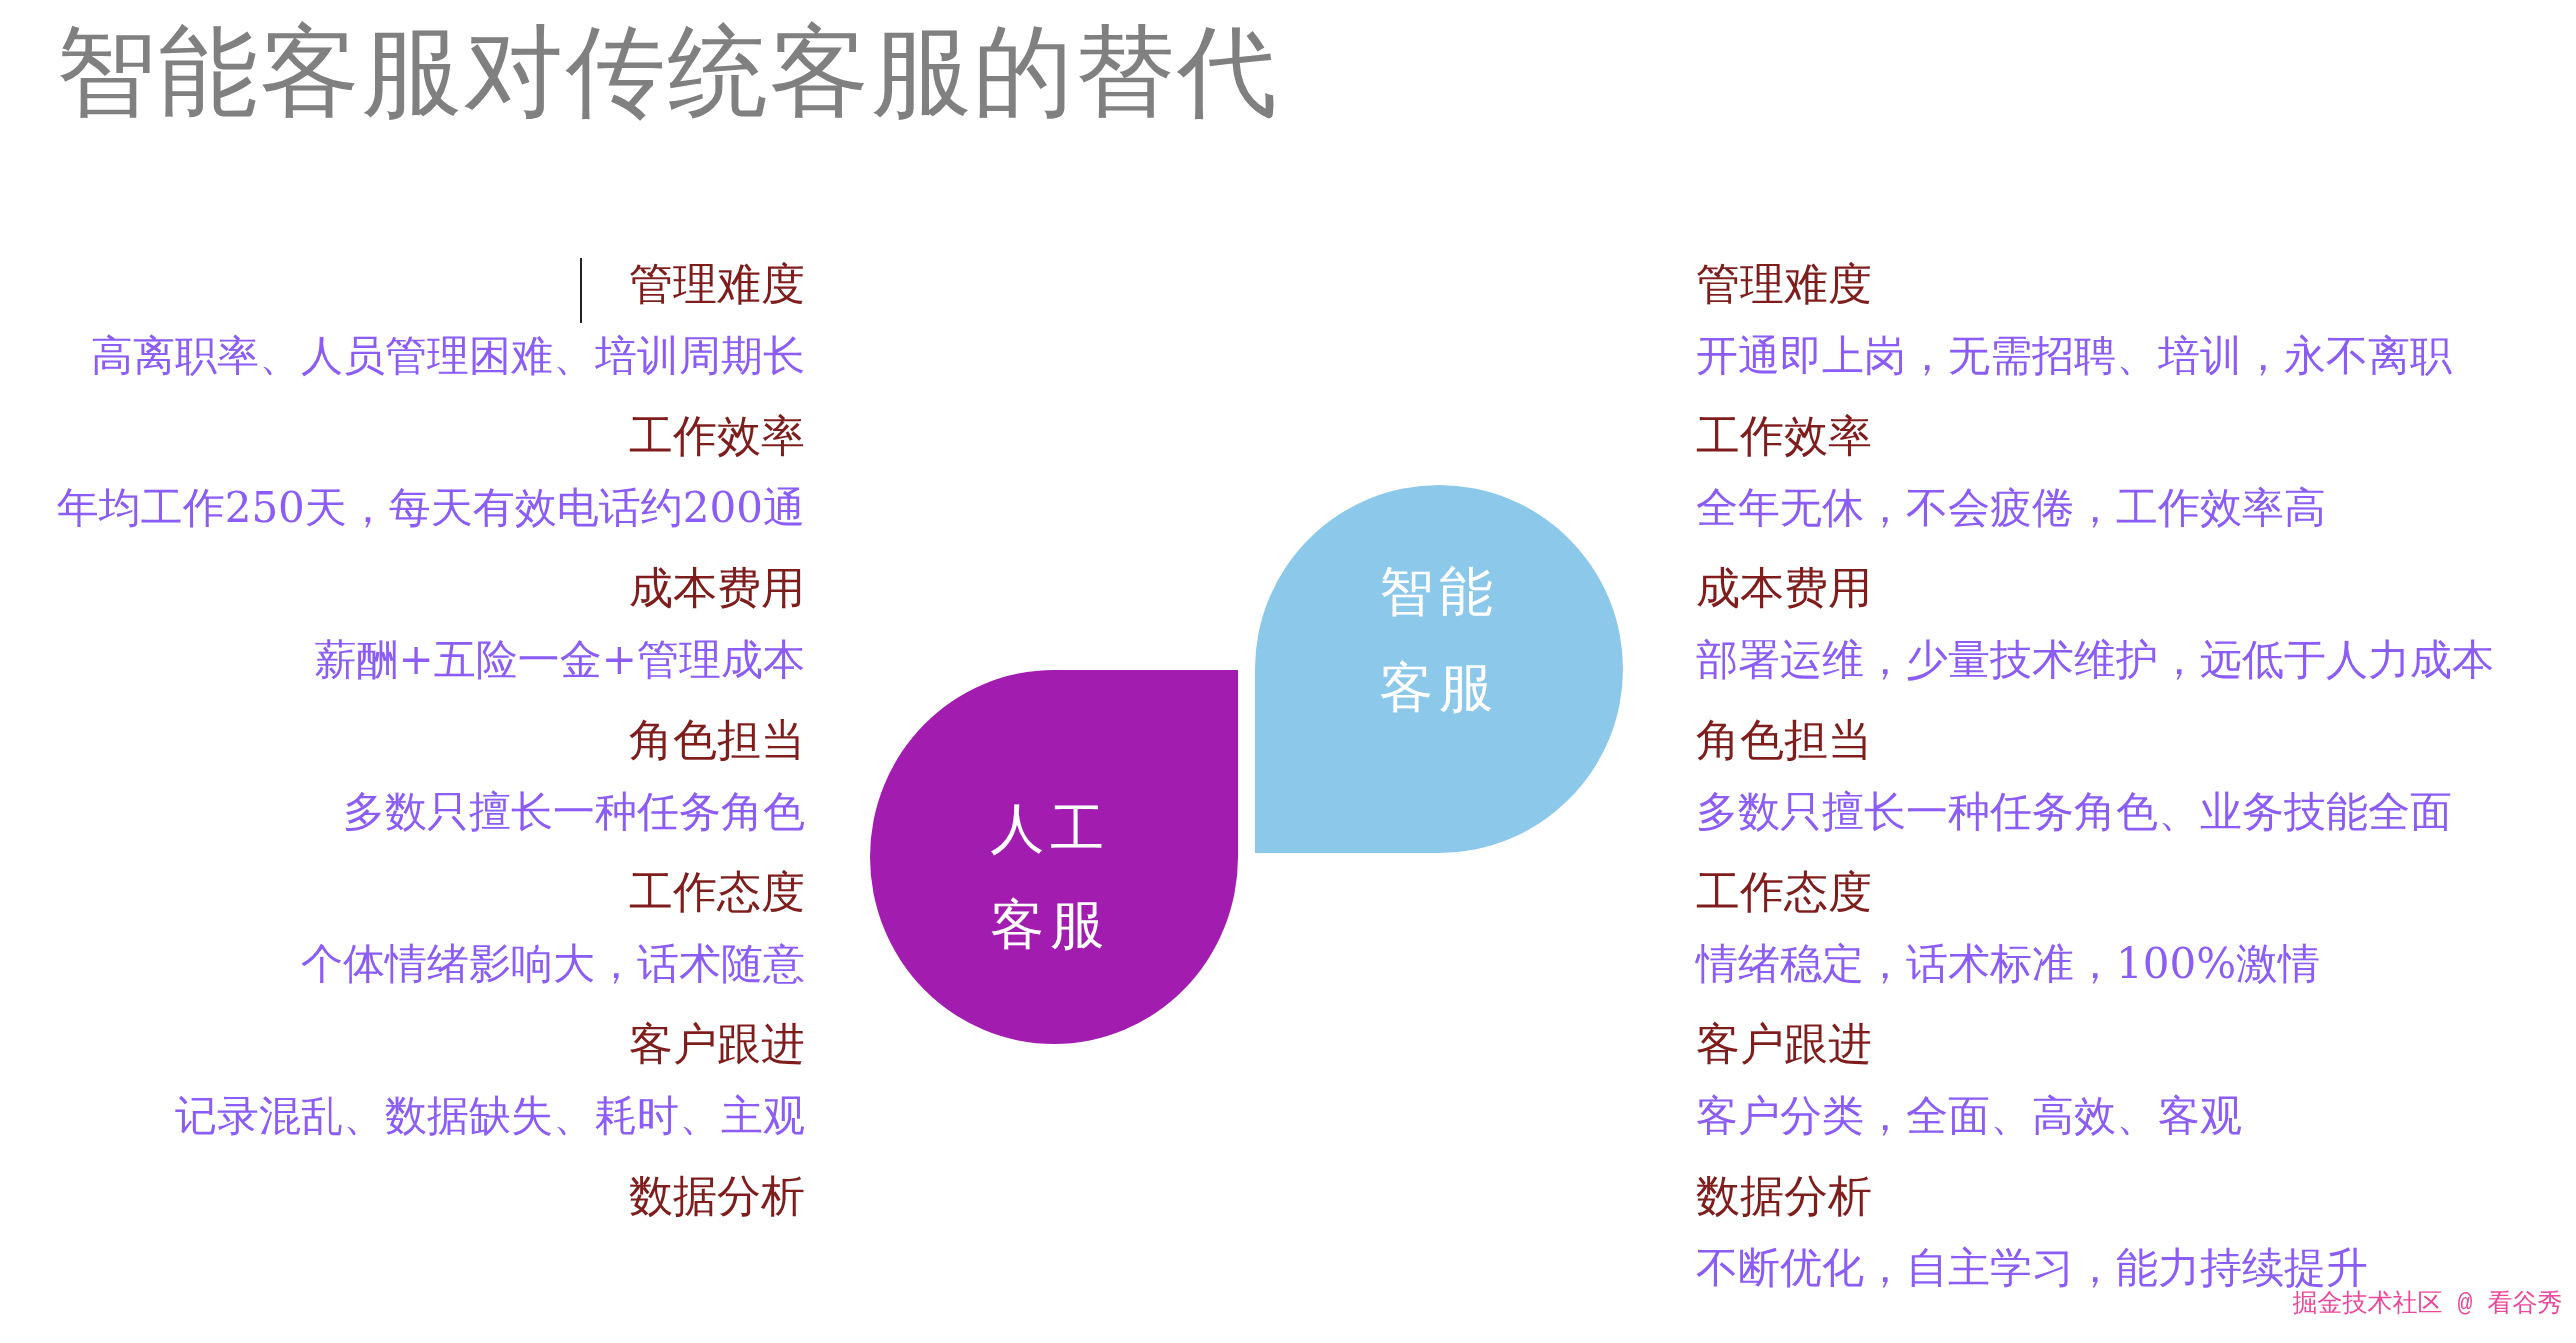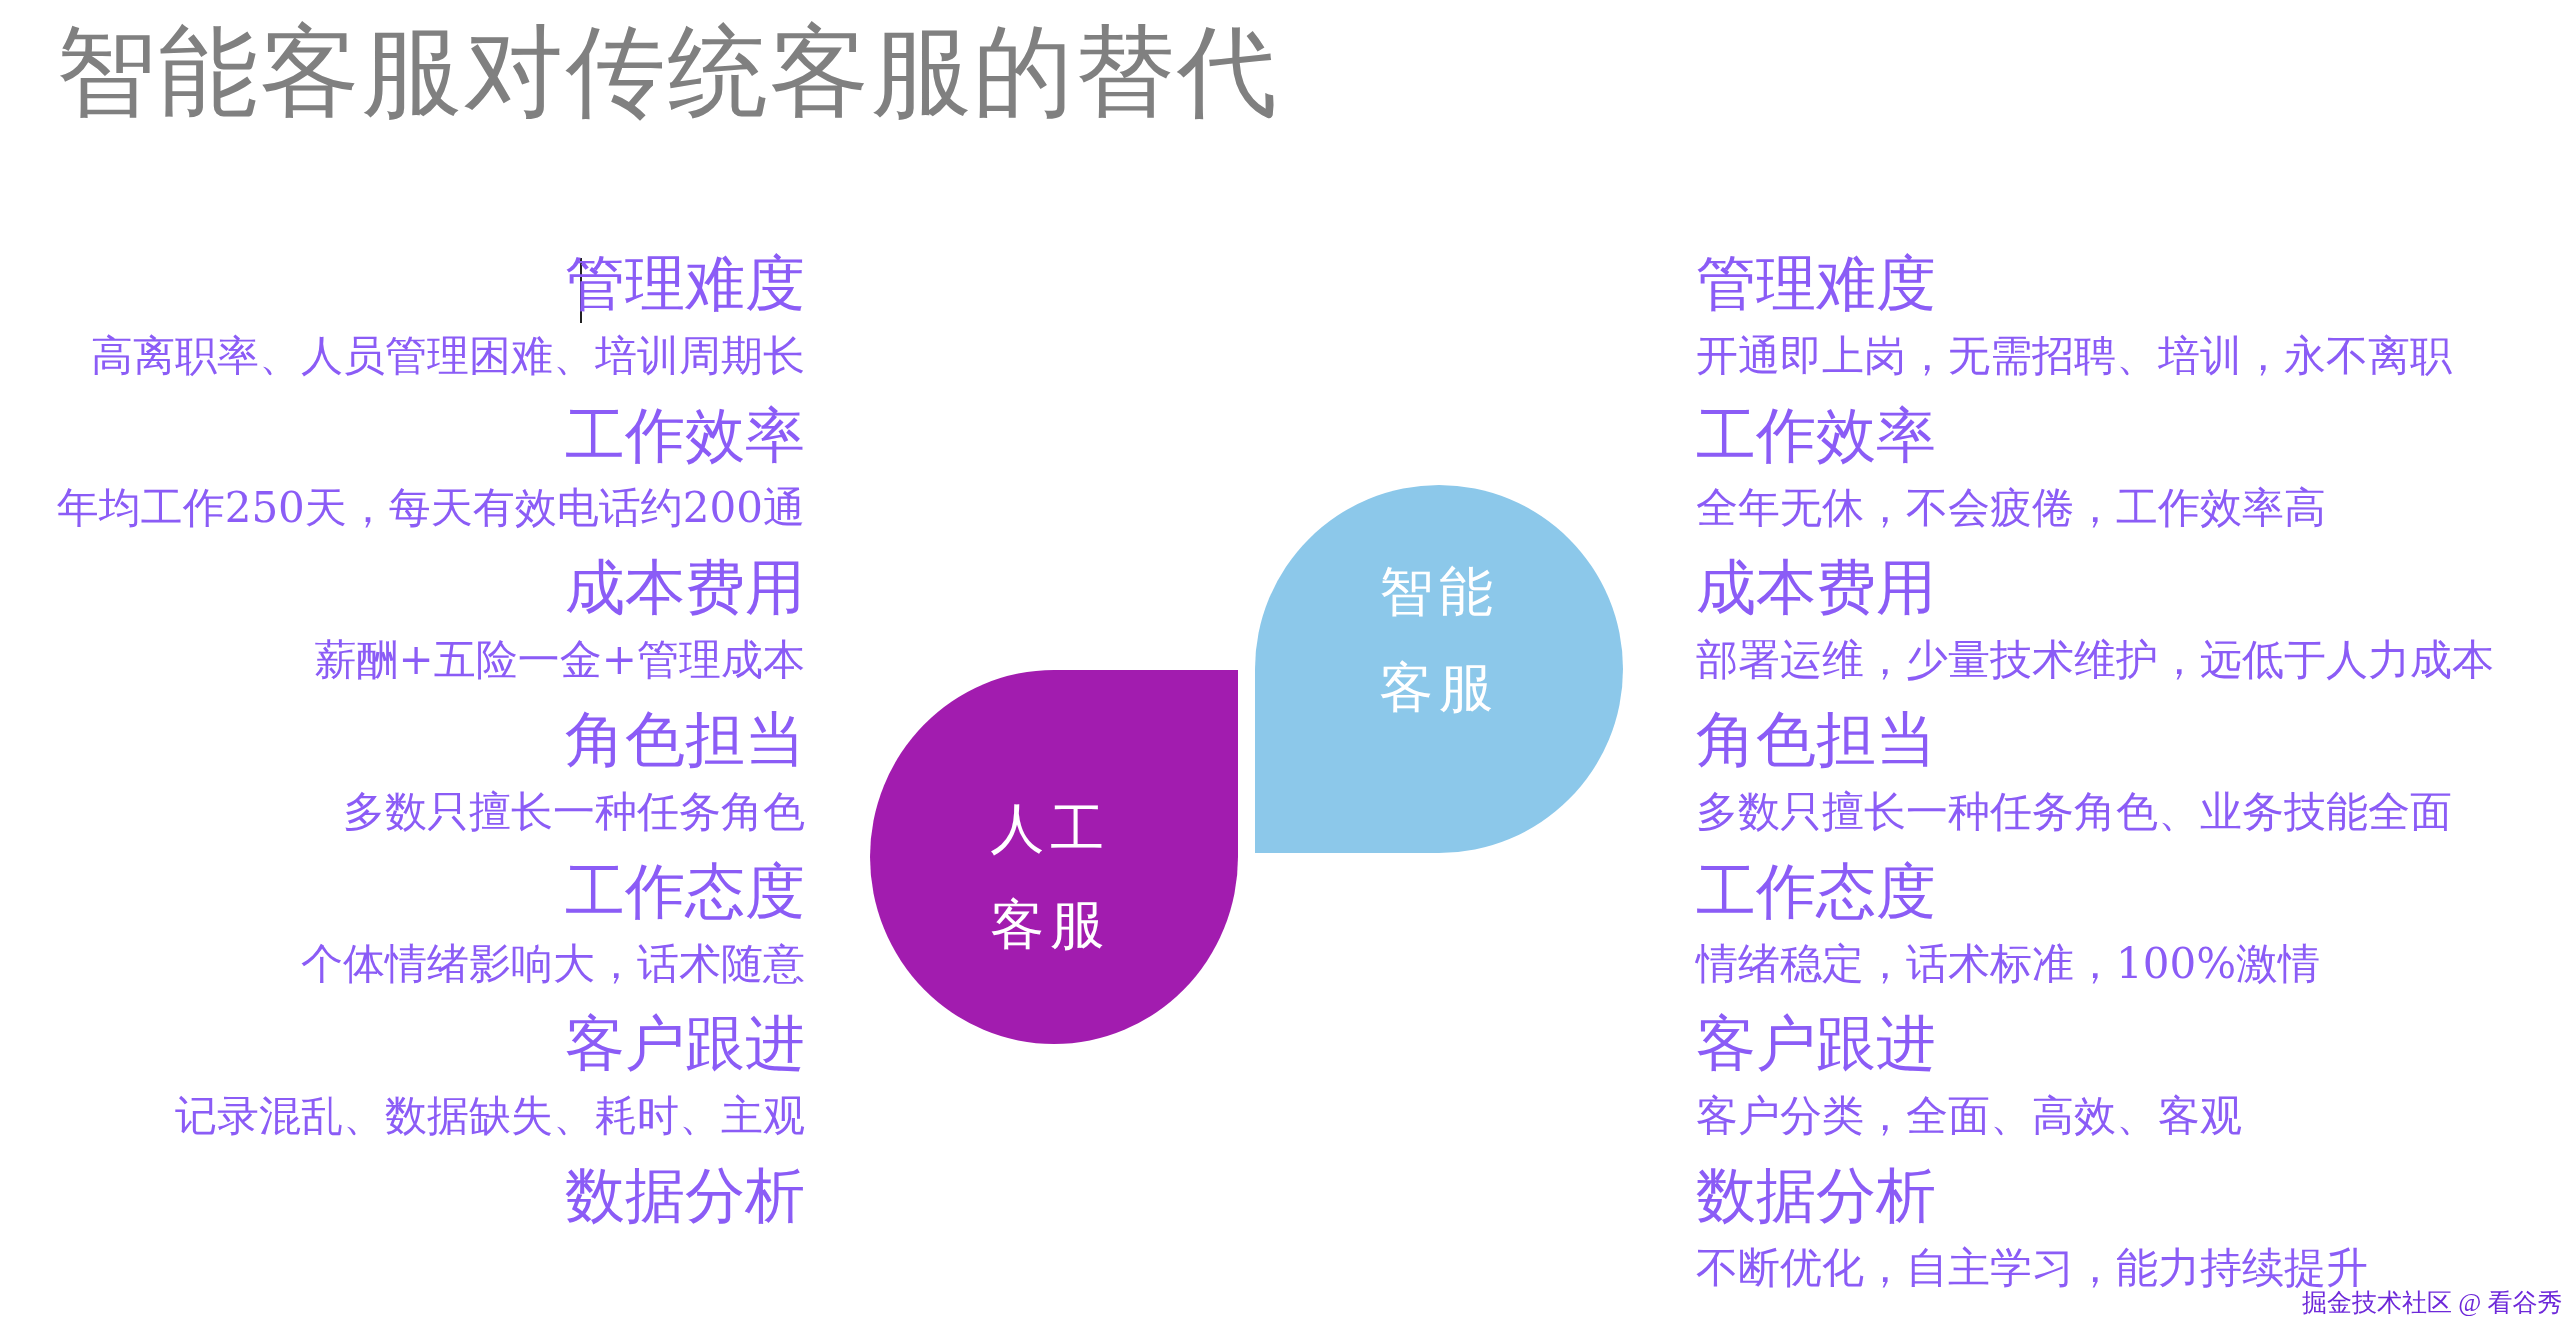--- a/index.html
+++ b/index.html
@@ -9,21 +9,21 @@
     }
     .title {
       position: absolute; left: 56px; top: 17.3px;
       font-size: 100px; color: #808080; letter-spacing: 1.9px; white-space: nowrap;
       font-family: "DejaVu Serif", serif; line-height: 1.1;
     }
     .col { position: absolute; top: 245px; }
     .col.left { right: calc(2576px - 805px); text-align: right; }
     .col.right { left: 1696px; text-align: left; }
     .item { height: 152px; position: relative; }
-    .item .h { font-size: 60px; color: #8b5cf6; line-height: 77px; white-space: nowrap; }
+    .item .h { font-size: 44px; color: #7f1d1d; line-height: 77px; white-space: nowrap; }
     .item .d { font-size: 42px; color: #8b5cf6; line-height: 67px; white-space: nowrap; }
     .cursor {
       position: absolute; left: 580px; top: 258px; width: 1.9px; height: 65px; background: #222;
     }
     .drop { position: absolute; display: flex; align-items: center; justify-content: center; }
     .drop.blue {
       left: 1255px; top: 485px; width: 368px; height: 368px;
       background: #8cc8ea;
       border-radius: 50% 50% 50% 0;
     }
@@ -33,21 +33,21 @@
       border-radius: 50% 0 50% 50%;
     }
     .drop .lbl {
       color: #ffffff; font-size: 54px; line-height: 96px; text-align: center; width: 193px;
       letter-spacing: 5.8px;
     }
     .drop.blue .lbl { margin-top: -58px; }
     .drop.gray .lbl { margin-top: 39px; margin-left: -7.7px; }
     .watermark {
       position: absolute; right: 13.5px; bottom: 25px;
-      font-size: 25px; color: #6d28d9; font-family: Liberation Serif, serif;
+      font-size: 25px; color: #ec4899; font-family: Liberation Mono, monospace;
       text-shadow: 1px 1px 0 #fff, -1px -1px 0 #fff;
     }
   </style>
 </head>
 <body>
 
 <div class="title">智能客服对传统客服的替代</div>
 
 <div class="cursor"></div>
 

